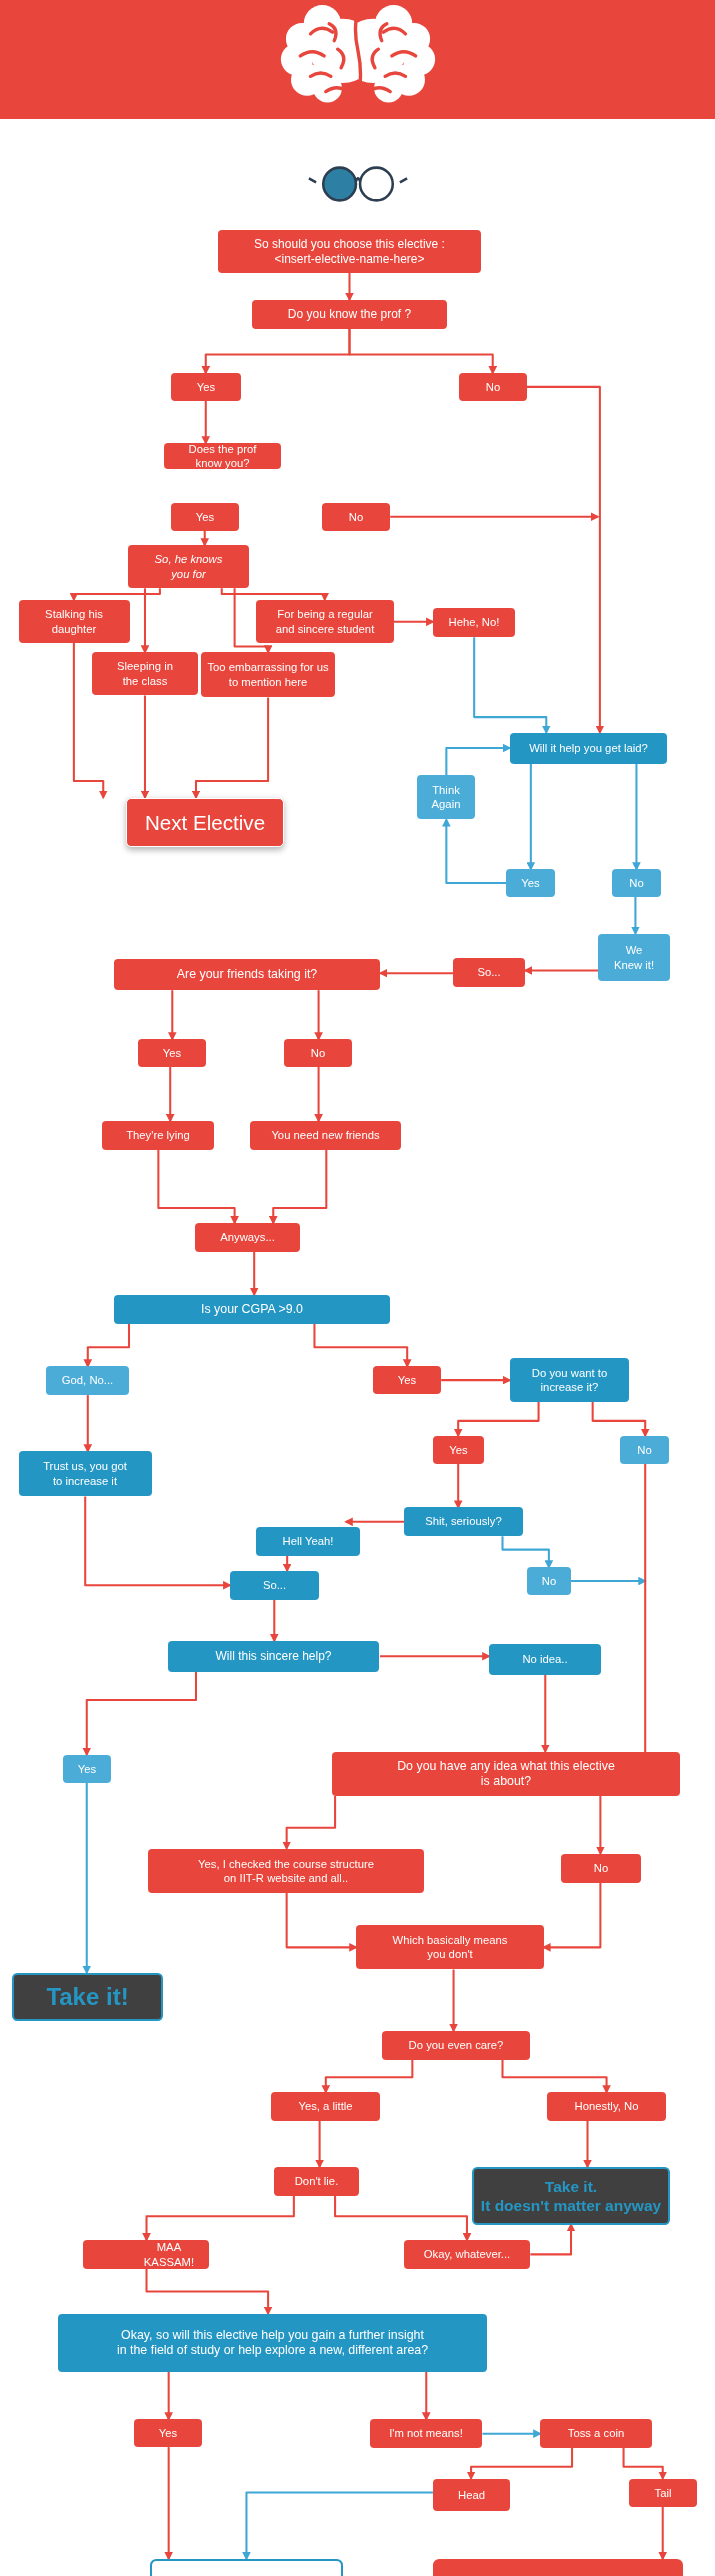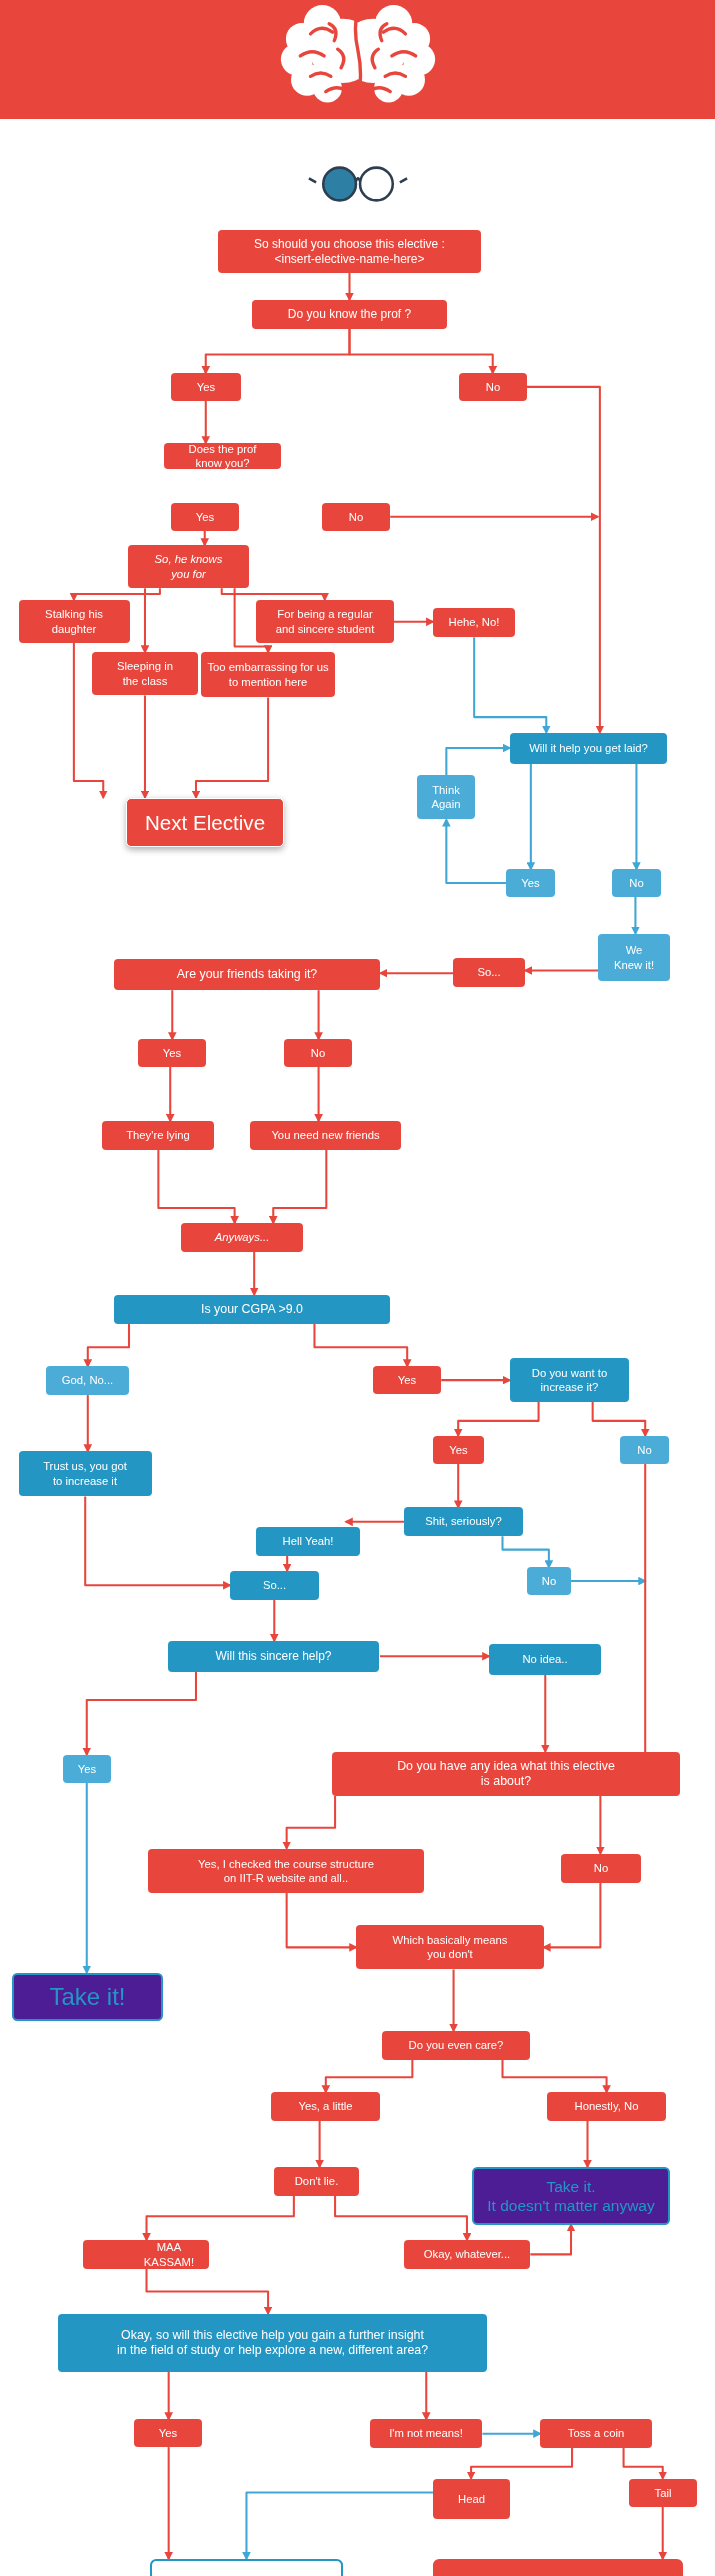--- a/index.html
+++ b/index.html
@@ -13,22 +13,22 @@
   #edge-layer{position:absolute;top:0;left:0;}
   .edge{fill:none;stroke-width:4;stroke-linejoin:round;}
   .edge.red{stroke:var(--line-red);}
   .edge.blue{stroke:var(--line-blue);}
   .node{position:absolute;display:flex;align-items:center;justify-content:center;
         text-align:center;color:#fff;font-size:11.3px;line-height:1.25;border-radius:4.1px;
         white-space:pre-line;padding:2.1px;box-sizing:border-box;}
   .node.red{background:var(--red);}
   .node.blue{background:var(--blue);}
   .node.blue-light{background:var(--blue-light);}
-  .node.outline{background:#4c1d95;border:2.1px solid var(--blue);color:var(--blue);
-                border-radius:5.2px;font-weight:400;}
+  .node.outline{background:#404040;border:2.1px solid var(--blue);color:var(--blue);
+                border-radius:5.2px;font-weight:700;}
   .node.red-big{background:var(--red);border:1.5px solid #fff;border-radius:5.2px;
                 box-shadow:0 2.1px 6.2px rgba(0,0,0,.3);}
   .node.red-big2{background:var(--red);border-radius:6.2px;}
   .node.outline-big{background:#fff;border:2.6px solid var(--blue);color:var(--blue);
                     border-radius:6.2px;}
 </style>
 </head>
 <body>
 
 <div class="page">
@@ -186,21 +186,21 @@
       <div class="node blue-light" style="left: 506px; top: 869px; width: 49px; height: 28px;">Yes</div>
       <div class="node blue-light" style="left: 612px; top: 869px; width: 49px; height: 28px;">No</div>
       <div class="node blue-light" style="left: 598px; top: 934px; width: 72px; height: 47px;">We
 Knew it!</div>
       <div class="node red" style="left: 453px; top: 958px; width: 72px; height: 29px;">So...</div>
       <div class="node red" style="left: 114px; top: 959px; width: 266px; height: 31px; font-size: 12.4px;">Are your friends taking it?</div>
       <div class="node red" style="left: 138px; top: 1039px; width: 68px; height: 28px;">Yes</div>
       <div class="node red" style="left: 284px; top: 1039px; width: 68px; height: 28px;">No</div>
       <div class="node red" style="left: 102px; top: 1121px; width: 112px; height: 29px;">They're lying</div>
       <div class="node red" style="left: 250px; top: 1121px; width: 151px; height: 29px;">You need new friends</div>
-      <div class="node red" style="left: 181px; top: 1223px; width: 122px; height: 29px; font-style: italic;">Anyways...</div>
+      <div class="node red" style="left: 195px; top: 1223px; width: 105px; height: 29px;">Anyways...</div>
       <div class="node blue" style="left: 114px; top: 1295px; width: 276px; height: 29px; font-size: 12.4px;">Is your CGPA &gt;9.0</div>
       <div class="node blue-light" style="left: 46px; top: 1366px; width: 83px; height: 29px;">God, No...</div>
       <div class="node red" style="left: 373px; top: 1366px; width: 68px; height: 28px;">Yes</div>
       <div class="node blue" style="left: 510px; top: 1358px; width: 119px; height: 44px;">Do you want to
 increase it?</div>
       <div class="node blue" style="left: 18.5px; top: 1451px; width: 133px; height: 45px;">Trust us, you got
 to increase it</div>
       <div class="node red" style="left: 433px; top: 1436px; width: 51px; height: 28px;">Yes</div>
       <div class="node blue-light" style="left: 620px; top: 1436px; width: 49px; height: 28px;">No</div>
       <div class="node blue" style="left: 256px; top: 1507px; width: 104px; height: 29px; margin-top: 20px;">Hell Yeah!</div>
@@ -224,20 +224,20 @@
       <div class="node red" style="left: 274px; top: 2167px; width: 85px; height: 29px;">Don't lie.</div>
       <div class="node outline" style="left: 472px; top: 2167px; width: 198px; height: 58px; font-size: 15.5px;">Take it.
 It doesn't matter anyway</div>
       <div class="node red" style="left: 83px; top: 2240px; width: 126px; height: 29px; padding-left: 48px;">MAA KASSAM!</div>
       <div class="node red" style="left: 404px; top: 2240px; width: 126px; height: 29px;">Okay, whatever...</div>
       <div class="node blue" style="left: 58px; top: 2314px; width: 429px; height: 58px; font-size: 12.4px;">Okay, so will this elective help you gain a further insight
 in the field of study or help explore a new,  different area?</div>
       <div class="node red" style="left: 134px; top: 2419px; width: 68px; height: 28px;">Yes</div>
       <div class="node red" style="left: 370px; top: 2419px; width: 112px; height: 29px;">I'm not means!</div>
       <div class="node red" style="left: 540px; top: 2419px; width: 112px; height: 29px;">Toss a coin</div>
-      <div class="node red" style="left: 433px; top: 2479px; width: 77px; height: 40px;">Head</div>
+      <div class="node red" style="left: 433px; top: 2479px; width: 77px; height: 32px;">Head</div>
       <div class="node red" style="left: 629px; top: 2479px; width: 68px; height: 28px;">Tail</div>
       <div class="node outline-big" style="left: 150px; top: 2559px; width: 193px; height: 80px; font-size: 40px;">Take it!</div>
       <div class="node red-big2" style="left: 433px; top: 2559px; width: 250px; height: 80px; font-size: 31px;">Next Elective</div>
     </div>
 
 </div>
 
 
 </body></html>

